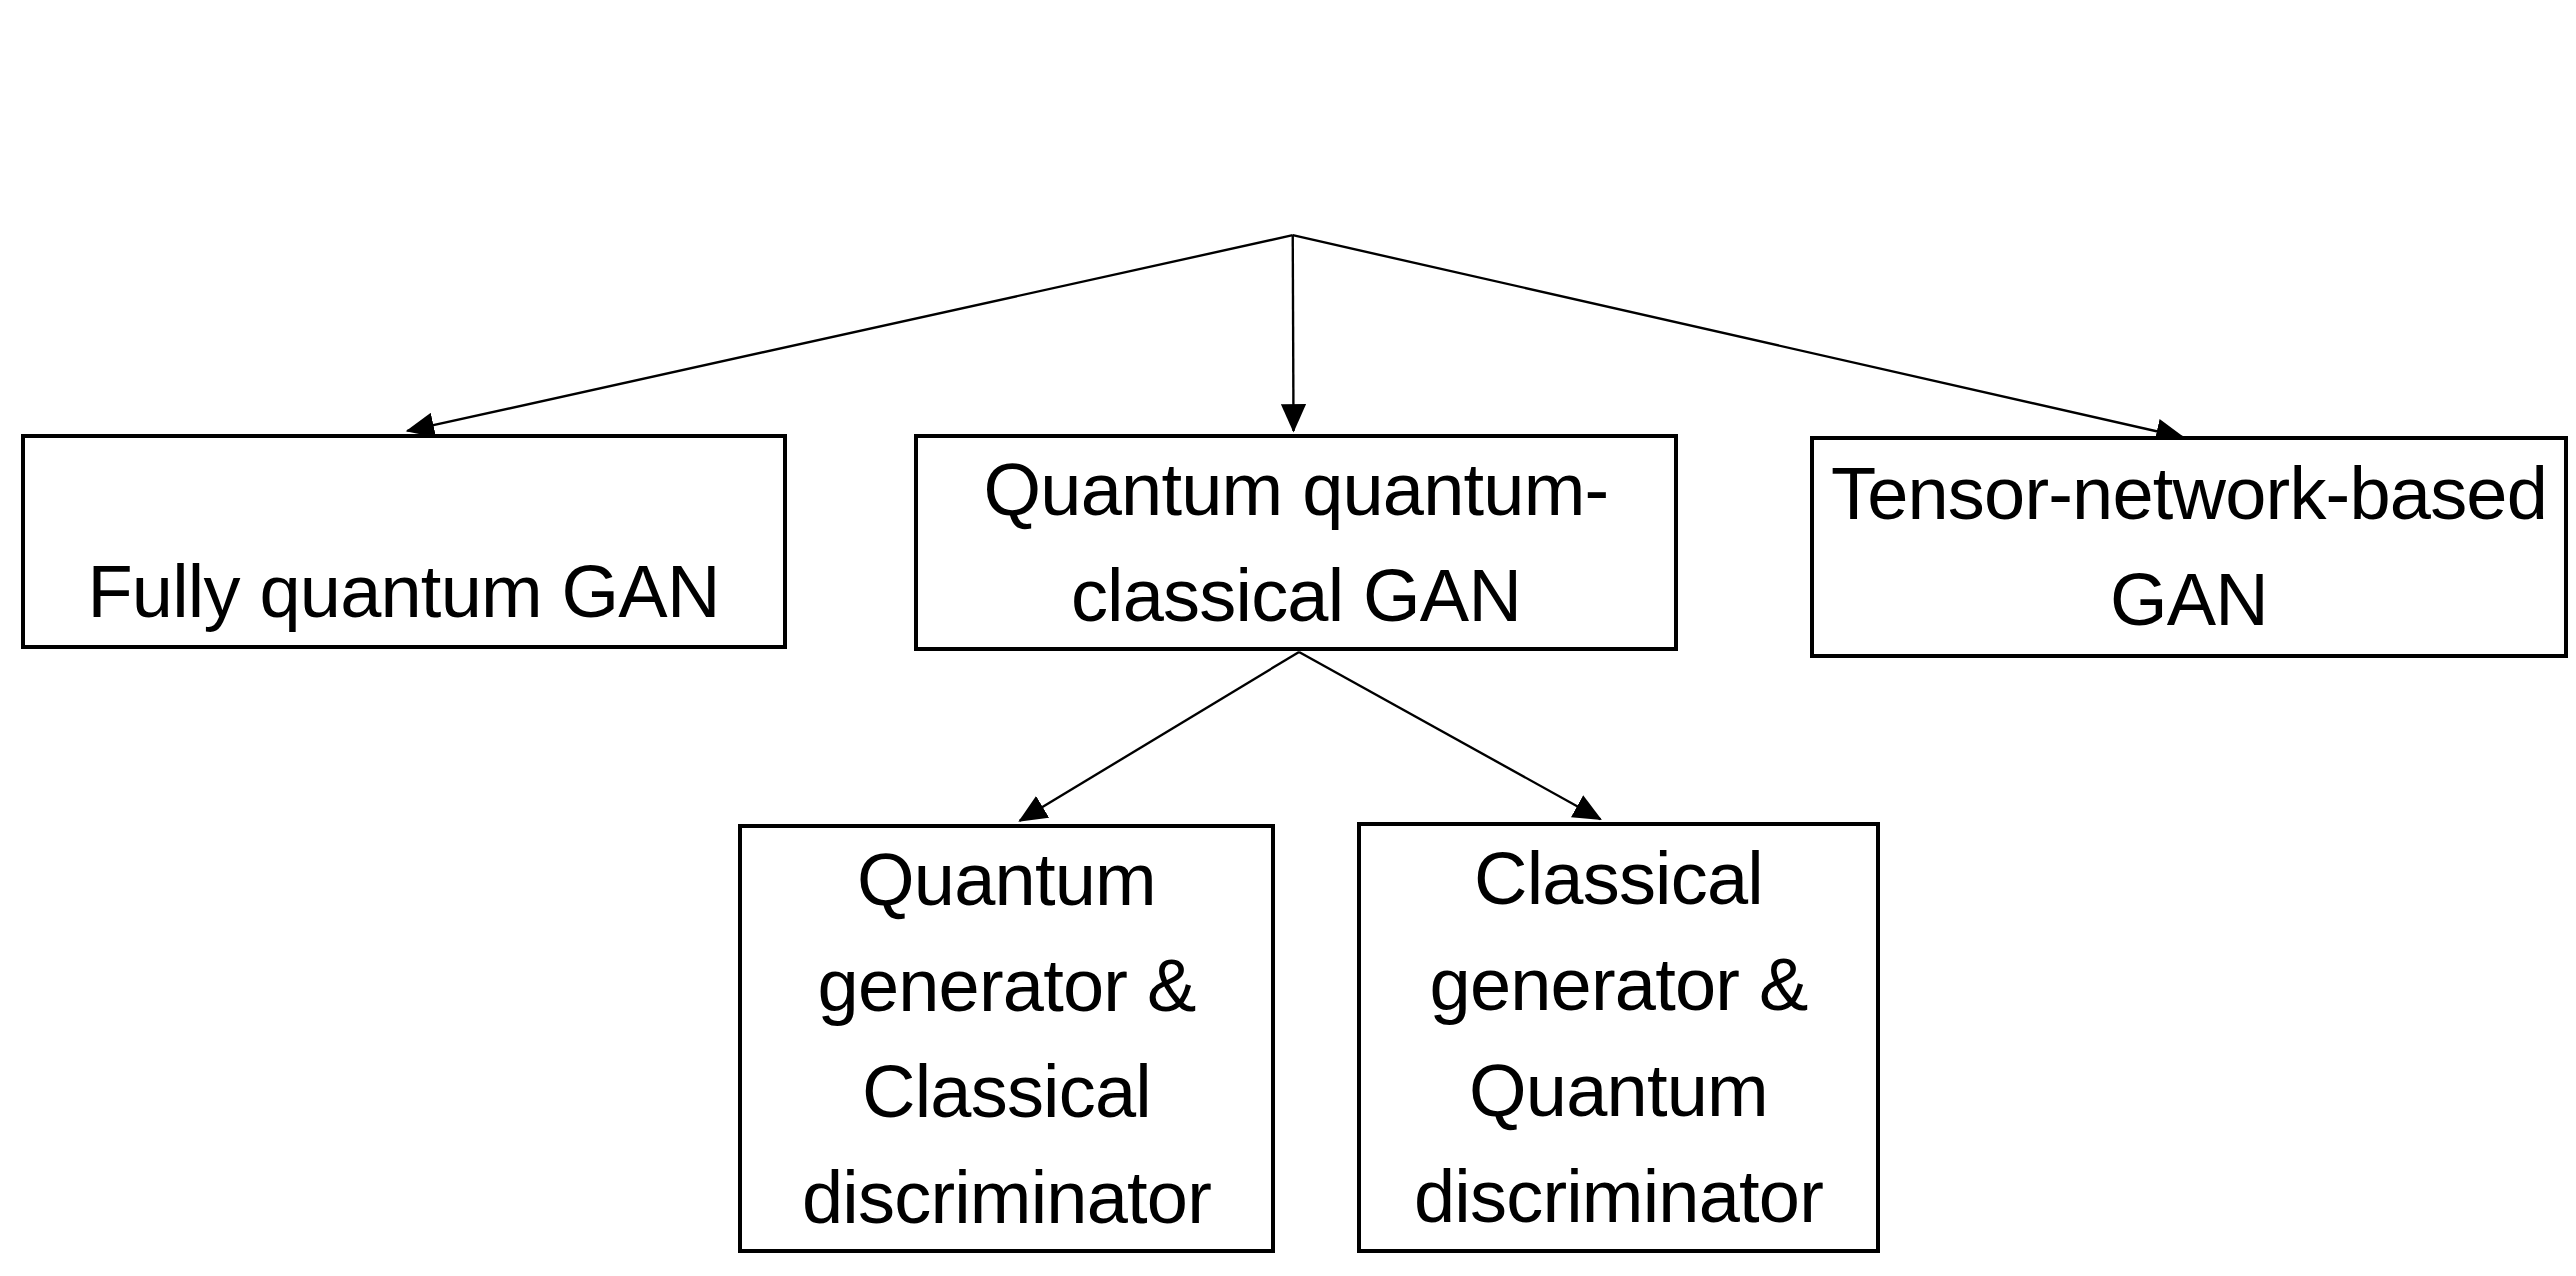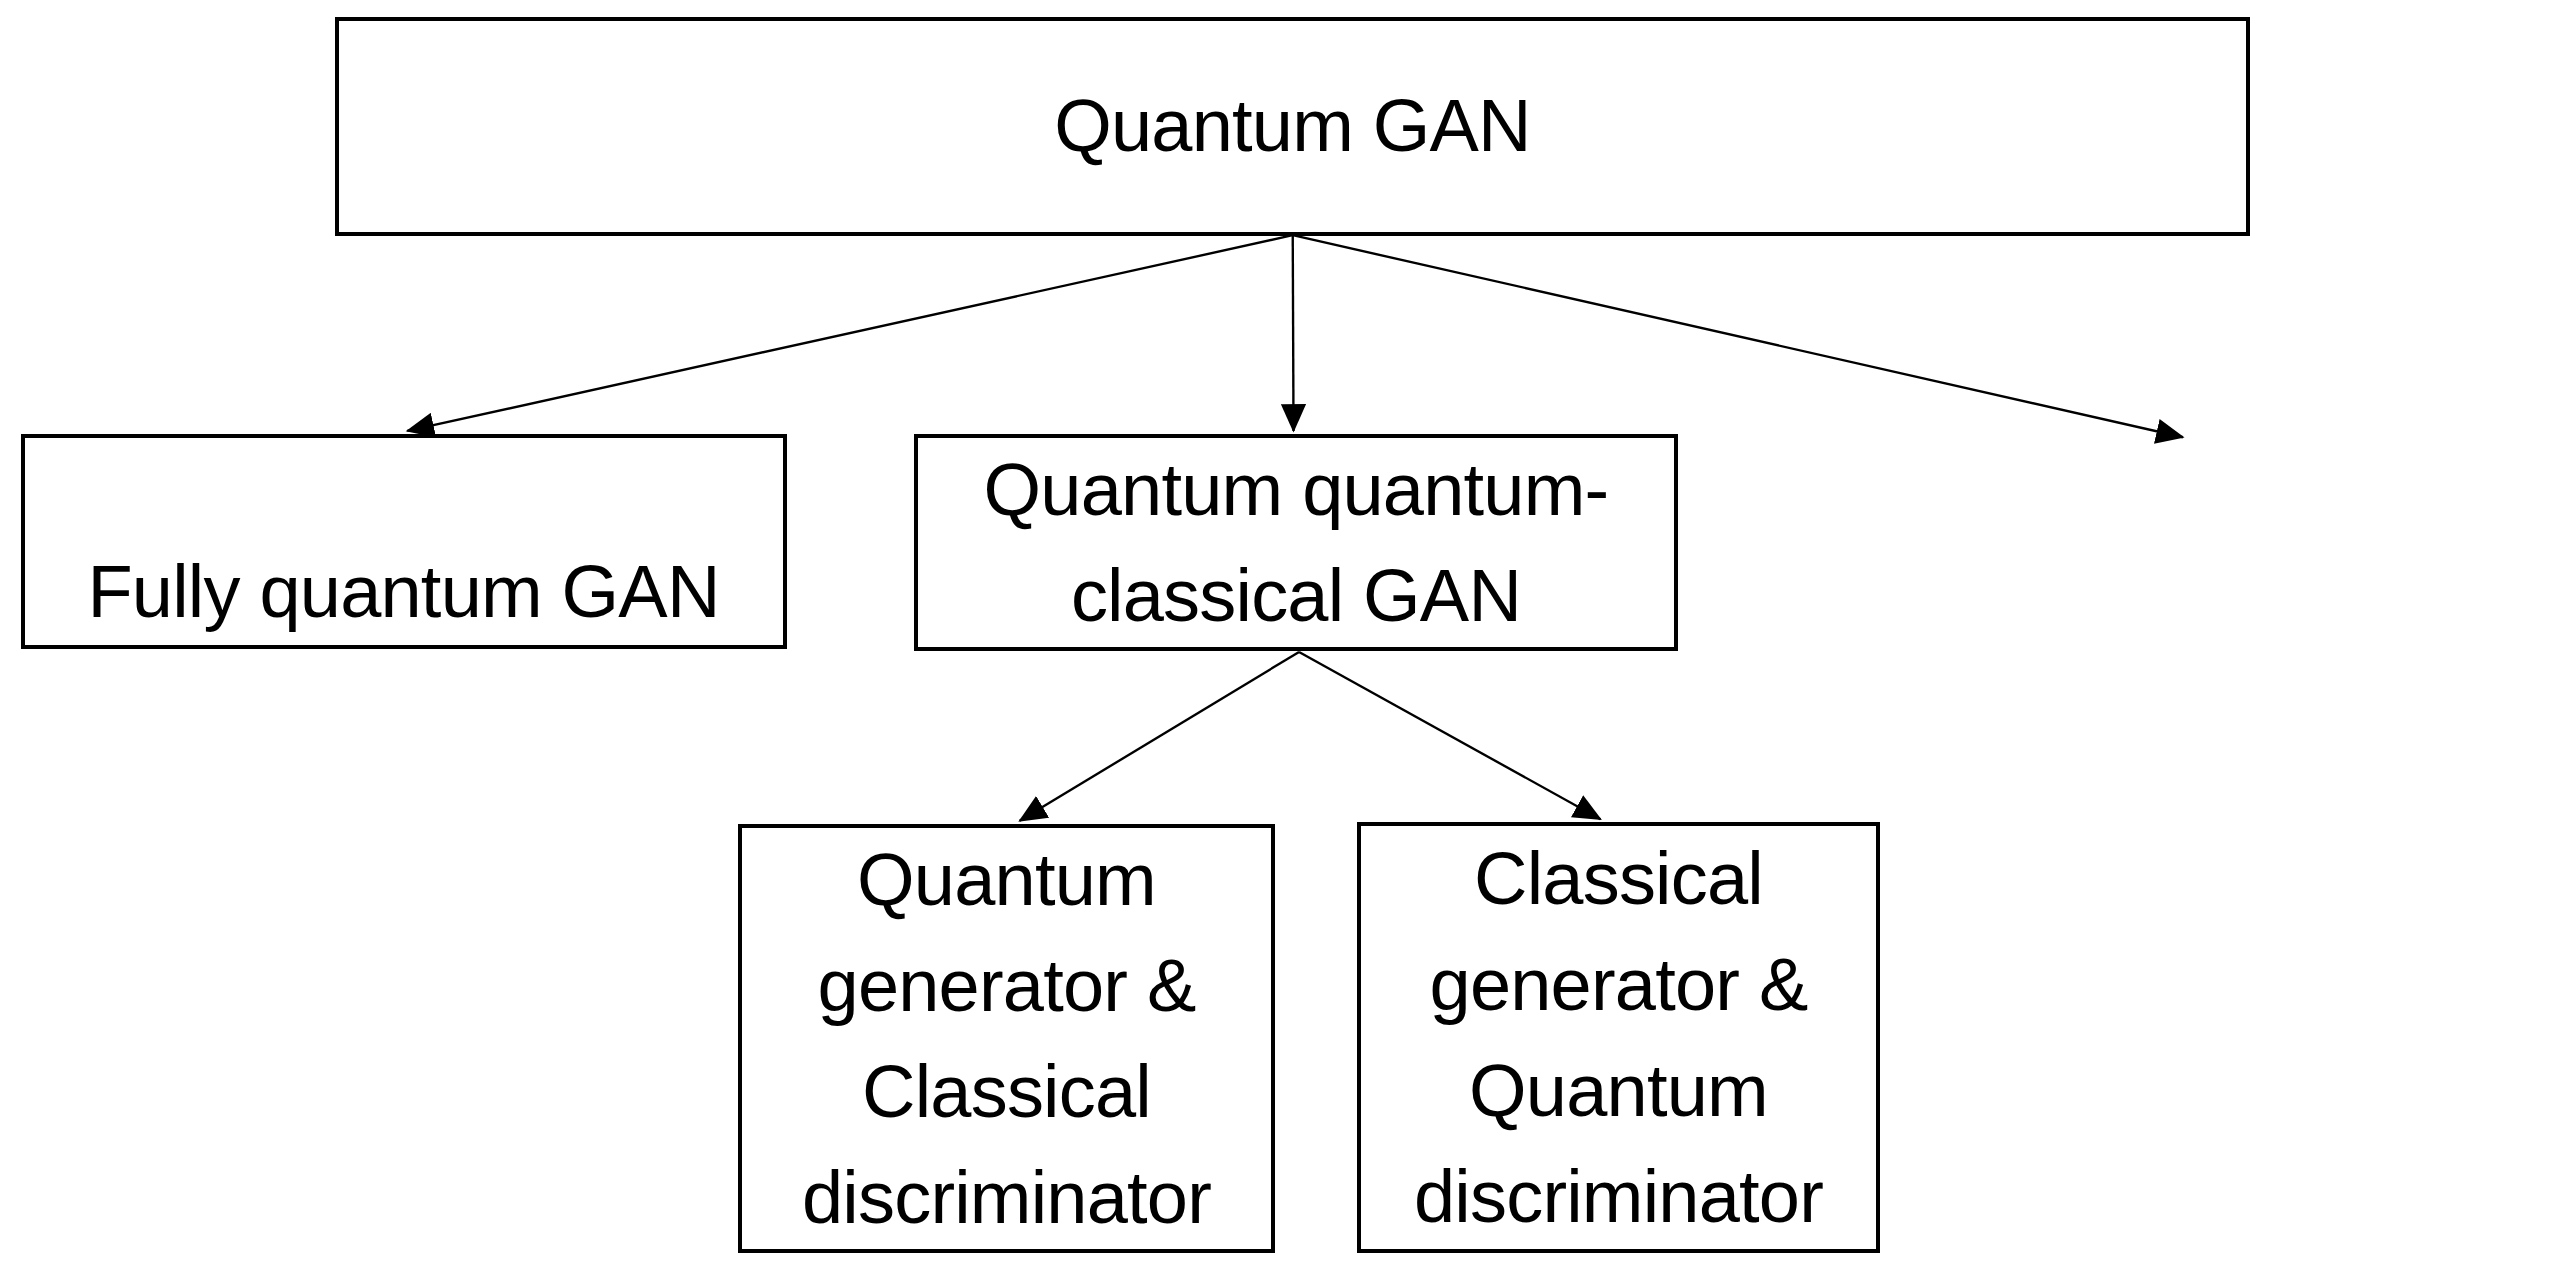--- a/index.html
+++ b/index.html
@@ -63,33 +63,34 @@
         <path d="M0,0 L36,16 L0,32 z" fill="#000000"></path>
       </marker>
     </defs>
     <line class="edge-line" x1="1638" y1="298" x2="516" y2="546" marker-end="url(#arrowhead)"></line>
     <line class="edge-line" x1="1638" y1="298" x2="1639" y2="546" marker-end="url(#arrowhead)"></line>
     <line class="edge-line" x1="1638" y1="298" x2="2766" y2="554" marker-end="url(#arrowhead)"></line>
     <line class="edge-line" x1="1646" y1="826" x2="1292" y2="1040" marker-end="url(#arrowhead)"></line>
     <line class="edge-line" x1="1646" y1="826" x2="2028" y2="1038" marker-end="url(#arrowhead)"></line>
   </svg>
 
-  <div class="node" id="node-root">
-    <span class="node-label">Quantum GAN</span>
-  </div>
 
   <div class="node" id="node-fully-quantum">
     <span class="node-label">Fully quantum GAN</span>
   </div>
 
   <div class="node" id="node-hybrid">
     <span class="node-label">Quantum quantum-
 classical GAN</span>
   </div>
 
+  <div class="node" id="node-tensor-network">
+    <span class="node-label">Tensor-network-based
+GAN</span>
+  </div>
 
   <div class="node" id="node-quantum-gen">
     <span class="node-label">Quantum
 generator &amp;
 Classical
 discriminator</span>
   </div>
 
   <div class="node" id="node-classical-gen">
     <span class="node-label">Classical

